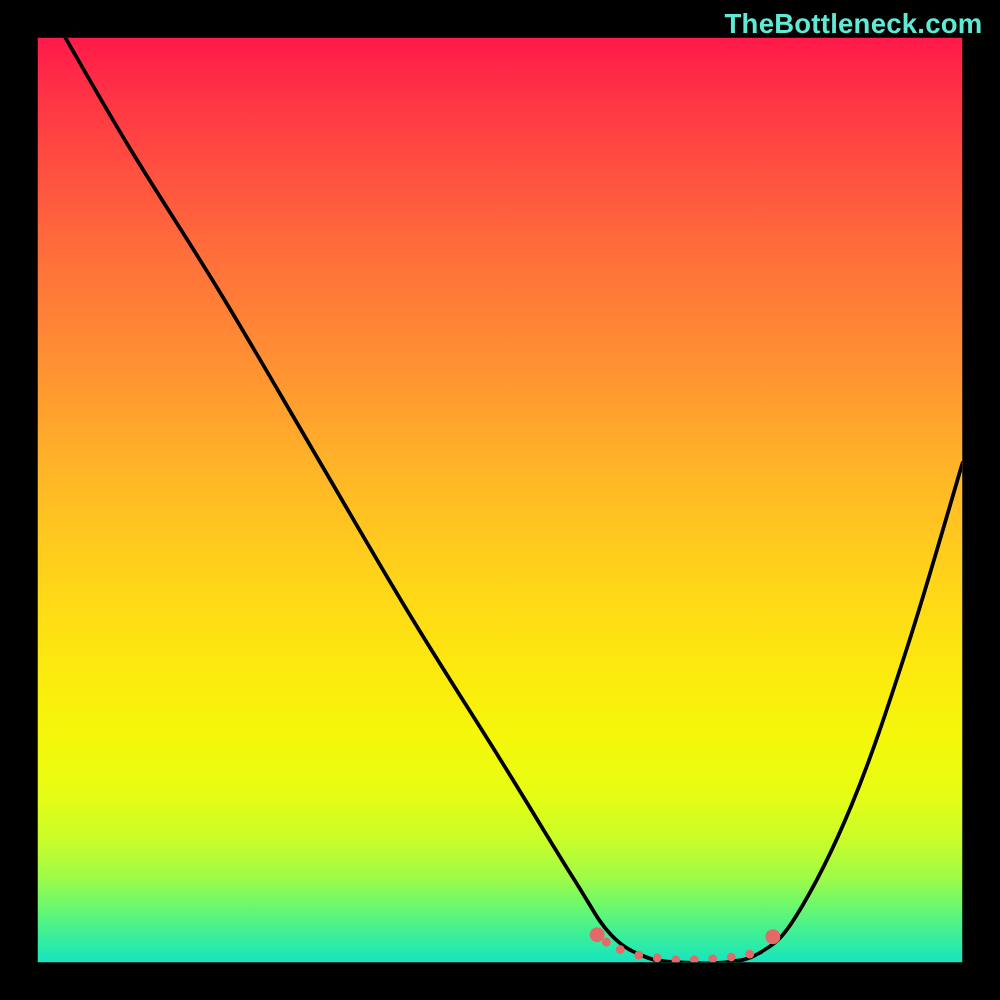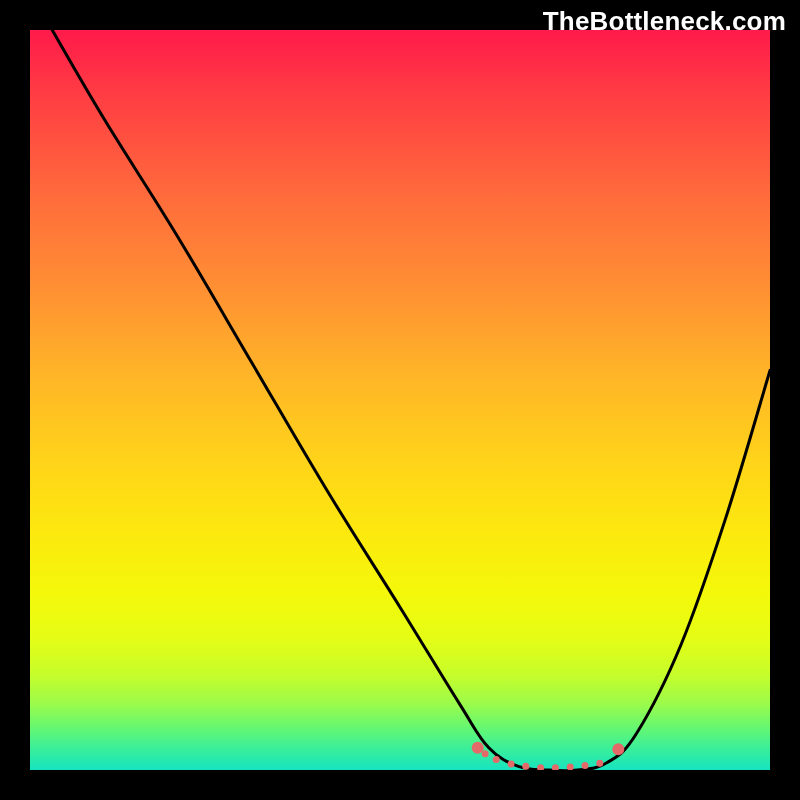--- a/index.html
+++ b/index.html
@@ -14,22 +14,22 @@
   .frame {
     position: absolute;
     left: 0; top: 0;
     width: 800px; height: 800px;
     background: #000;
   }
   .watermark {
     position: absolute;
     top: 6px;
     right: 14px;
-    color: #ffffff;
-    font-size: 26px;
+    color: #5eead4;
+    font-size: 22px;
     font-weight: 600;
     letter-spacing: 0.2px;
     user-select: none;
   }
   .plot {
     position: absolute;
     left: 30px;
     top: 30px;
     width: 740px;
     height: 740px;

